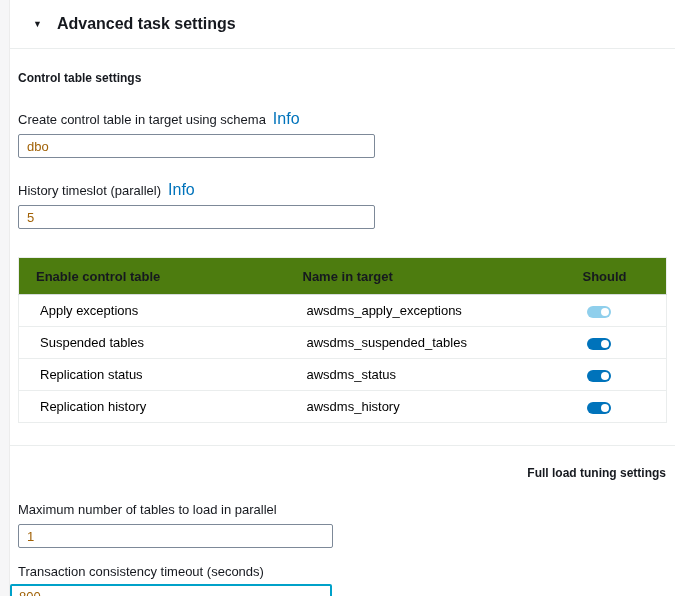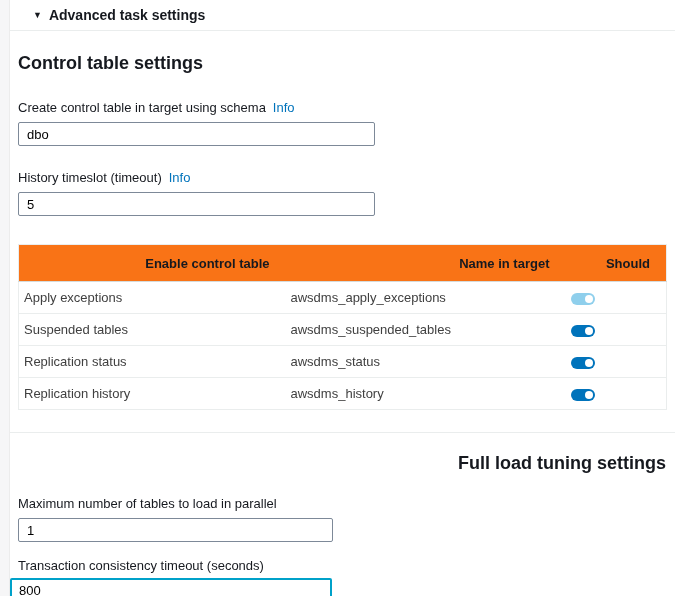--- a/index.html
+++ b/index.html
@@ -34,57 +34,57 @@
     cursor: pointer;
   }
   .expander .tri {
     font-size: 9px;
     color: #16191f;
     margin-right: 7px;
     position: relative;
     top: 0px;
   }
   .expander h2 {
-    margin: 0;
-    font-size: 14px;
+    margin: 8px;
+    font-size: 16px;
     font-weight: 700;
   }
 
   .inner { padding: 0 9px 0 8px; }
 
   h3.section-title {
     margin: 22px 0 0 0;
-    font-size: 18px;
+    font-size: 12px;
     font-weight: 700;
   }
 
   .field-label {
     margin-top: 26px;
     font-size: 13px;
     line-height: 16px;
   }
   .field-label.tight { margin-top: 24px; }
   .info-link {
     color: #0073bb;
-    font-size: 13px;
+    font-size: 16px;
     text-decoration: none;
     margin-left: 7px;
     cursor: pointer;
   }
   .text-input {
     display: block;
     margin-top: 6px;
     height: 24px;
     width: 357px;
     border: 1px solid #7d8998;
     border-radius: 2px;
     padding: 2px 8px;
     font-family: "Liberation Sans", sans-serif;
     font-size: 13px;
-    color: #000000;
+    color: #a16207;
     background: #fff;
     outline: none;
   }
   .text-input.narrow { width: 315px; }
   .text-input.focused {
     width: 322px;
     margin-left: -8px;
     margin-top: 4px;
     border: 2px solid #00a1c9;
     padding: 2px 7px;
@@ -102,31 +102,31 @@
     width: 648px;
     border-collapse: collapse;
     table-layout: fixed;
     border: 1px solid #eaeded;
     font-size: 13px;
   }
   .ct-table col.c1 { width: 267px; }
   .ct-table col.c2 { width: 280px; }
   .ct-table col.c3 { width: 101px; }
   .ct-table th {
-    background: #f97316;
-    text-align: right;
+    background: #4d7c0f;
+    text-align: left;
     font-weight: 700;
     color: #16191f;
     padding: 11px 16px 10px 17px;
     border-bottom: 1px solid #d5dbdb;
   }
   .ct-table td {
-    padding: 8px 16px 8px 5px;
+    padding: 8px 16px 8px 21px;
     border-bottom: 1px solid #eaeded;
-    color: #404040;
+    color: #000000;
   }
   .ct-table tr:last-child td { border-bottom: 1px solid #eaeded; }
 
   
   .toggle {
     display: inline-block;
     width: 24px;
     height: 12px;
     border-radius: 7px;
     position: relative;
@@ -168,21 +168,21 @@
 
     <div class="inner">
       <h3 class="section-title">Control table settings</h3>
 
       <div class="field-label">
         <span>Create control table in target using schema</span><a class="info-link">Info</a>
       </div>
       <input class="text-input" type="text" value="dbo" style="">
 
       <div class="field-label tight">
-        <span>History timeslot (timeout)</span><a class="info-link">Info</a>
+        <span>History timeslot (parallel)</span><a class="info-link">Info</a>
       </div>
       <input class="text-input" type="text" value="5" style="">
 
       <table class="ct-table">
         <colgroup>
             <col class="c1">
             <col class="c2">
             <col class="c3">
           </colgroup>
         <thead>

